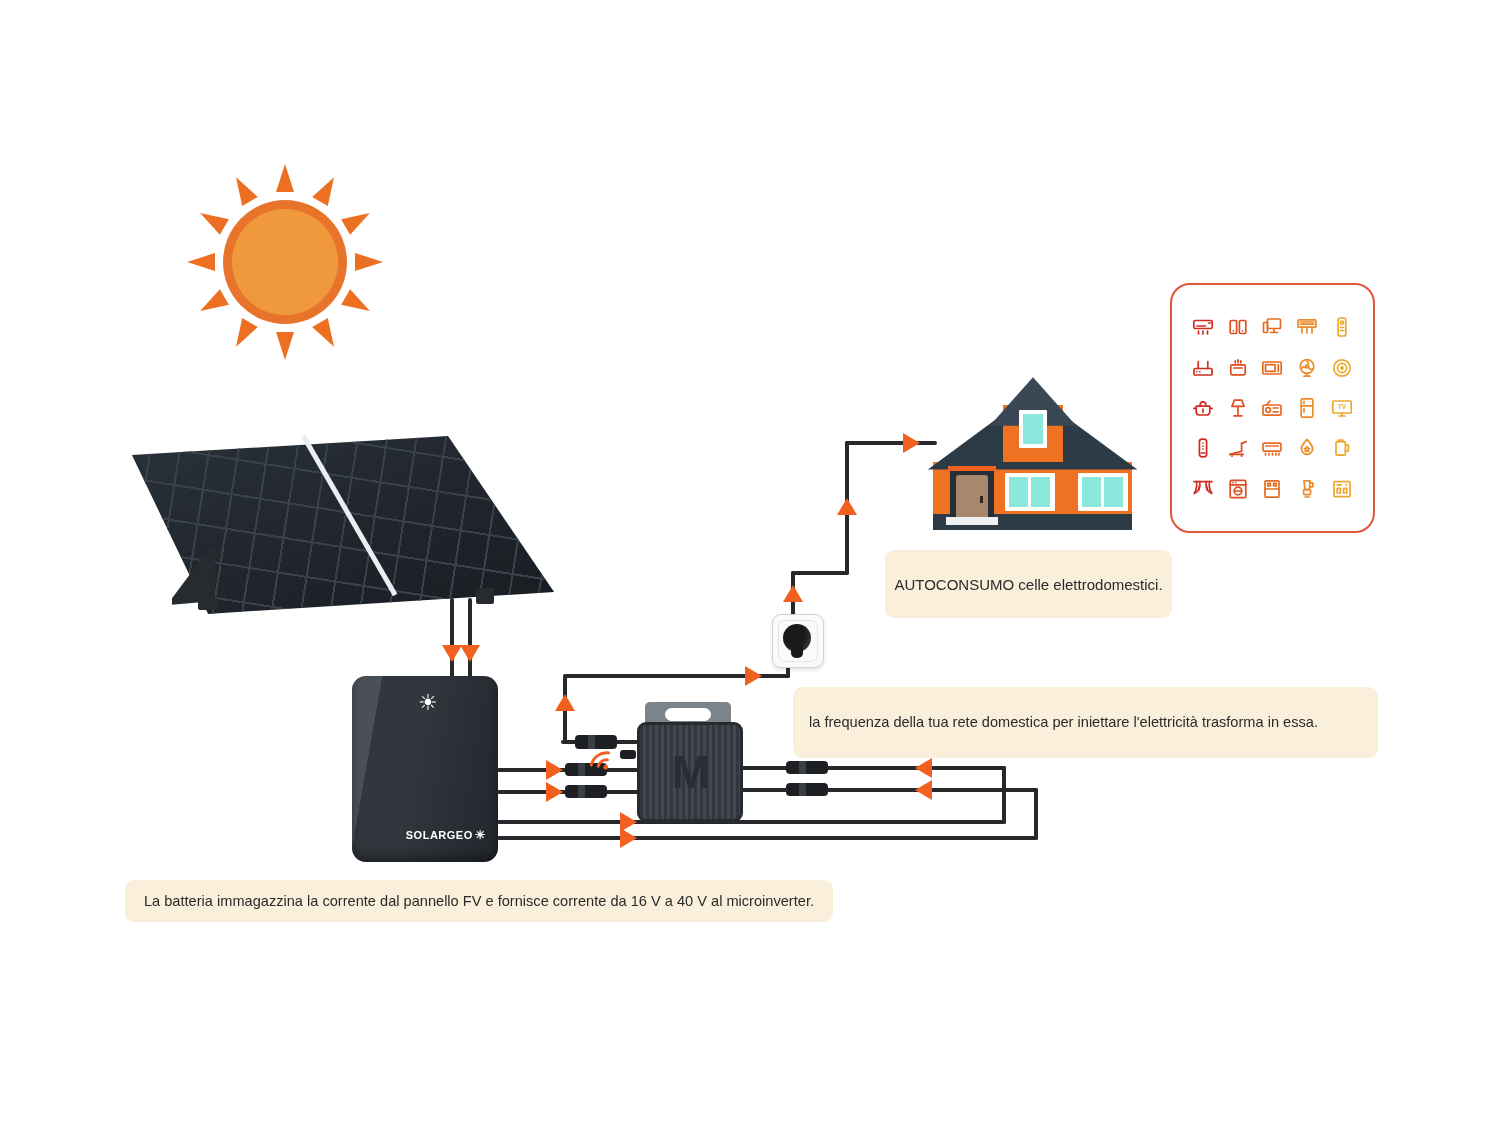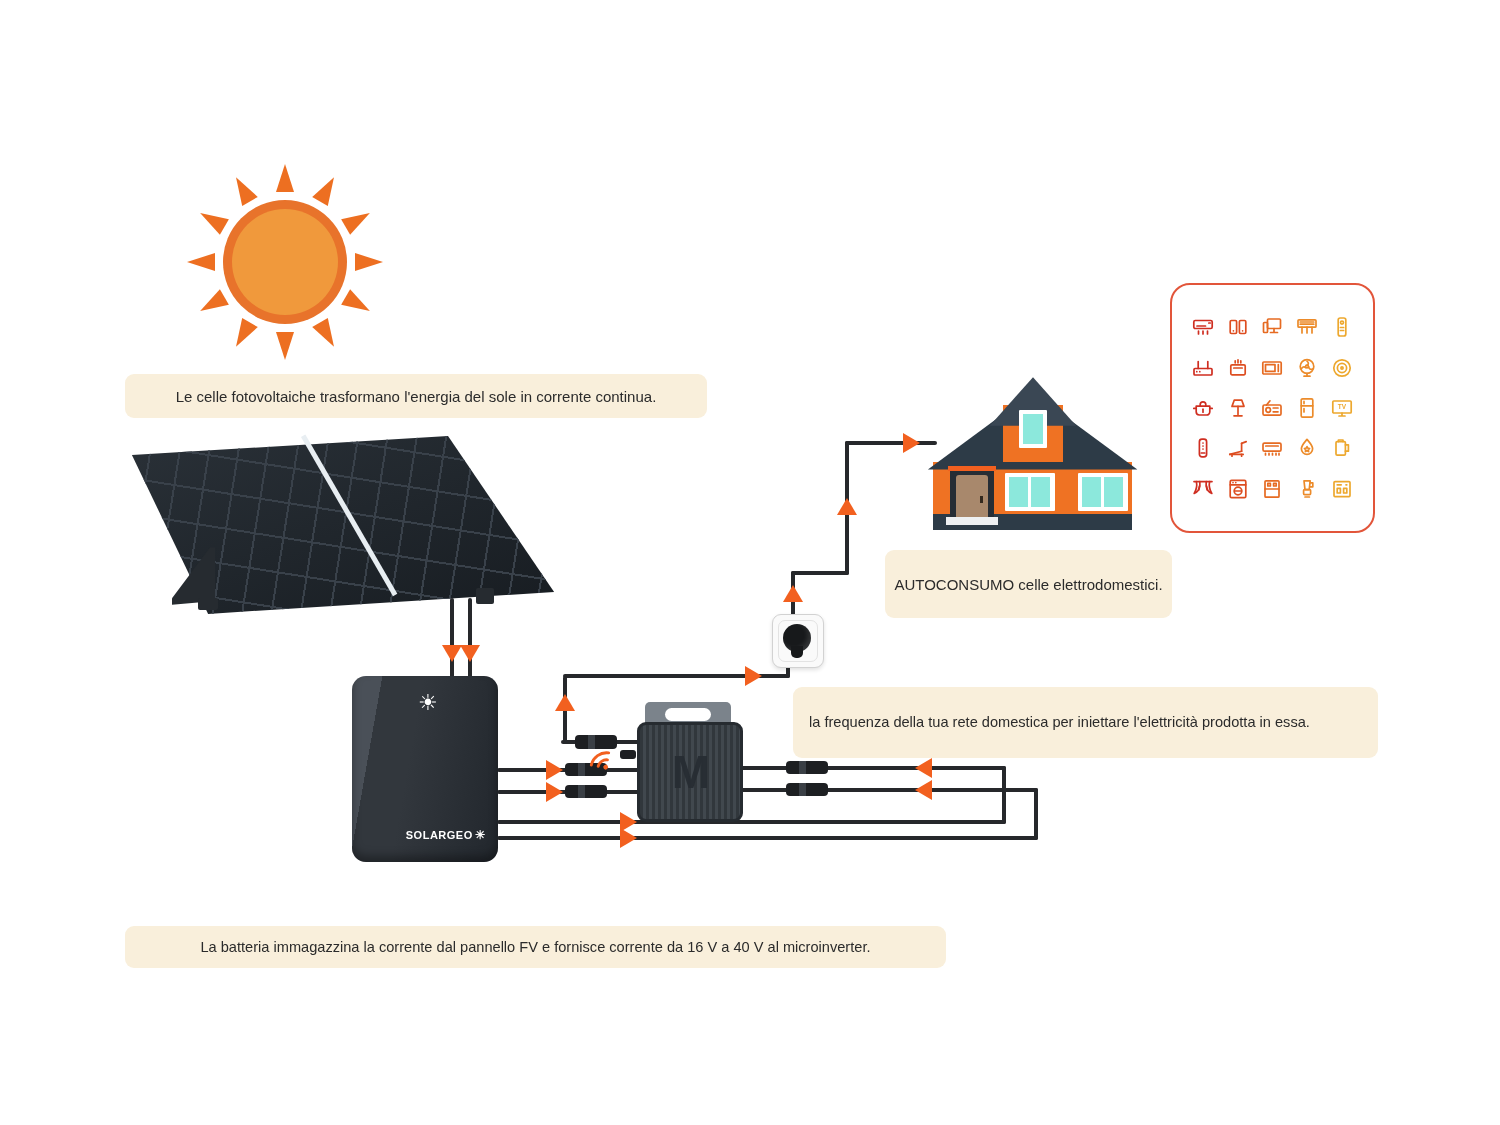--- a/index.html
+++ b/index.html
@@ -138,34 +138,31 @@
       <polygon points="100,2 91,30 109,30" transform="rotate(210 100 100)"></polygon>
       <polygon points="100,2 91,30 109,30" transform="rotate(240 100 100)"></polygon>
       <polygon points="100,2 91,30 109,30" transform="rotate(270 100 100)"></polygon>
       <polygon points="100,2 91,30 109,30" transform="rotate(300 100 100)"></polygon>
       <polygon points="100,2 91,30 109,30" transform="rotate(330 100 100)"></polygon>
     </g>
     <circle cx="100" cy="100" r="62" fill="#e8732b"></circle>
     <circle cx="100" cy="100" r="53" fill="#f0993c"></circle>
   </svg>
 
-  <div class="box center" style="left:125px;top:374px;width:582px;height:44px;">
-      <span>Le celle fotovoltaiche trasformano l'energia del sole in corrente continua.</span>
-    </div>
 
 
   <div class="box center" style="left:885px;top:550px;width:287px;height:68px;">
       <span>AUTOCONSUMO celle elettrodomestici.</span>
     </div>
 
   <div class="box multiline" style="left:793px;top:687px;width:585px;height:71px;padding:0 16px;box-sizing:border-box;font-size:14.6px;">
-    <span style="white-space:nowrap;">la frequenza della tua rete domestica per iniettare l'elettricità prodotta in essa.</span>
+    <span style="white-space:nowrap;">la frequenza della tua rete domestica per iniettare l'elettricità trasforma in essa.</span>
   </div>
 
-  <div class="box center" style="left:125px;top:880px;width:821px;height:42px;font-size:14.6px;margin-top:46px;">
+  <div class="box center" style="left:125px;top:880px;width:708px;height:42px;font-size:14.6px;">
       <span>La batteria immagazzina la corrente dal pannello FV e fornisce corrente da 16 V a 40 V al microinverter.</span>
     </div>
 
   <div class="panel"></div>
   <div class="panel-divider"></div>
   <div class="panel-stand"></div>
   <div class="panel-foot" style="left:198px;top:598px;width:20px;height:12px;"></div>
   <div class="panel-foot" style="left:476px;top:588px;width:18px;height:16px;"></div>
 
   <div id="wiring-layer">

